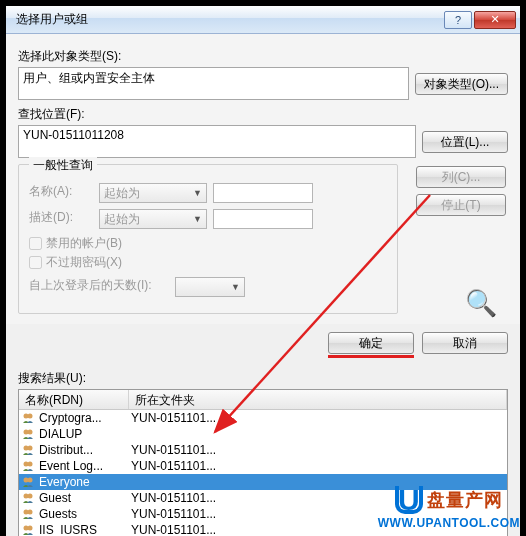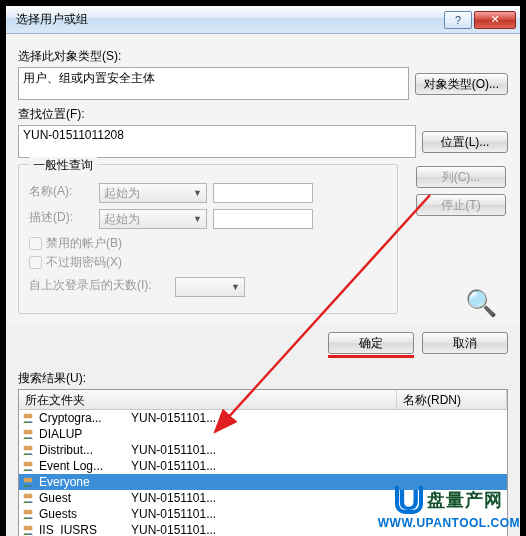--- a/index.html
+++ b/index.html
@@ -37,21 +37,21 @@
 .col1 { width: 110px; } .col2 { flex: 1; }
 .lrow { display: flex; align-items: center; height: 16px; padding: 0 2px; }
 .lrow.sel { background: #3a8fd8; color: #fff; }
 .lrow .icon { width: 16px; height: 14px; margin-right: 2px; display: inline-flex; align-items: center; justify-content: center; }
 .lrow .c1 { width: 92px; white-space: nowrap; overflow: hidden; }
 .lrow .c2 { white-space: nowrap; overflow: hidden; }
 .arrow-svg { position: absolute; left: 0; top: 0; pointer-events: none; }
 .watermark { position: absolute; right: 6px; bottom: 6px; display: flex; flex-direction: column; align-items: center; }
 .wm-top { display: flex; align-items: center; gap: 4px; }
 .wm-u { font-size: 30px; font-weight: bold; color: #0072d6; border: 4px solid #0072d6; border-top: none; border-radius: 0 0 10px 10px; width: 28px; height: 28px; display: flex; align-items: flex-end; justify-content: center; line-height: 20px; }
-.wm-text { font-size: 18px; font-weight: bold; color: #14532d; letter-spacing: 1px; }
+.wm-text { font-size: 18px; font-weight: bold; color: #c2410c; letter-spacing: 1px; }
 .wm-link { font-size: 12px; color: #0072d6; font-weight: bold; letter-spacing: 0.5px; margin-top: 2px; }
 </style>
 </head>
 <body>
 
 <div class="window">
   <div class="titlebar">
     <div class="title">选择用户或组</div>
     <div class="tbtns">
       <div class="tbtn">?</div>
@@ -119,22 +119,22 @@
     <span class="underline">
         <div class="btn">确定</div>
       </span>
     <div class="btn">取消</div>
   </div>
 
   <div class="resultsec">
     <div class="label">搜索结果(U):</div>
     <div class="listbox">
       <div class="lhdr">
+        <div class="col col1">名称(RDN)</div>
         <div class="col col2">所在文件夹</div>
-        <div class="col col1">名称(RDN)</div>
       </div>
       <div id="rows">
           <div class="lrow">
             <span class="icon">
               <svg width="14" height="12" viewBox="0 0 14 12">
                 <circle cx="4" cy="4" r="2.5" fill="#d9a15a"></circle>
                 <circle cx="8" cy="4" r="2.5" fill="#d9a15a"></circle>
                 <path d="M1 11 Q4 7 7 11" fill="#5a8a3a"></path>
                 <path d="M5 11 Q8 7 11 11" fill="#4a7a9a"></path>
               </svg>

